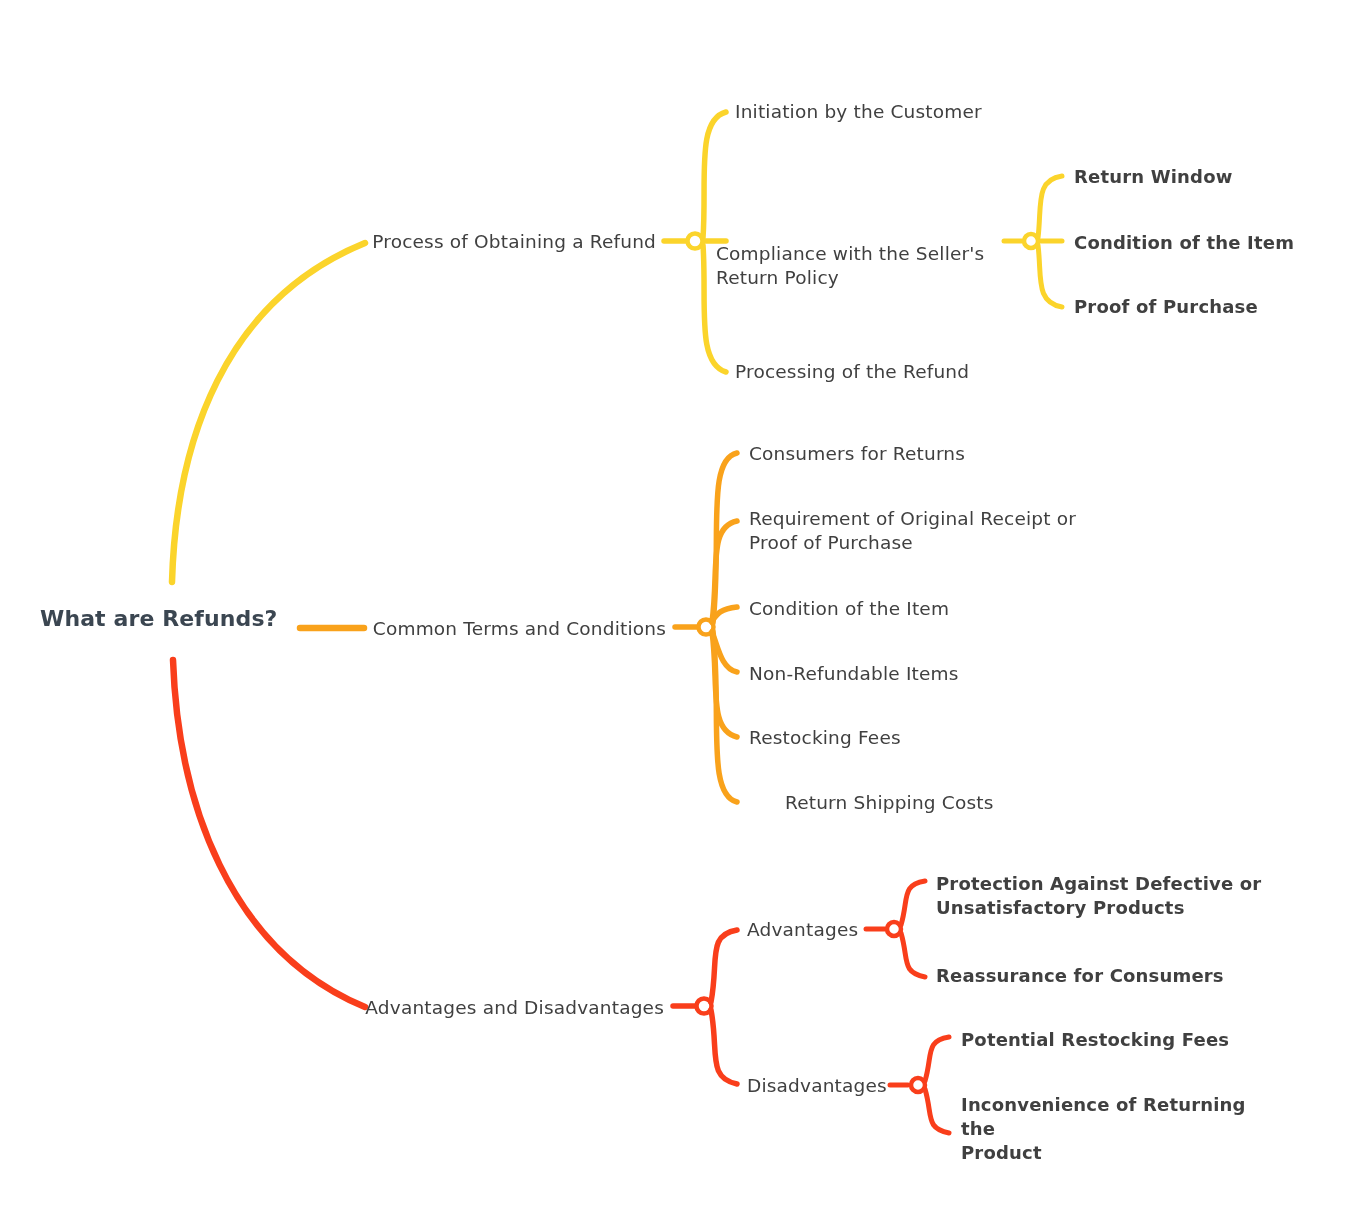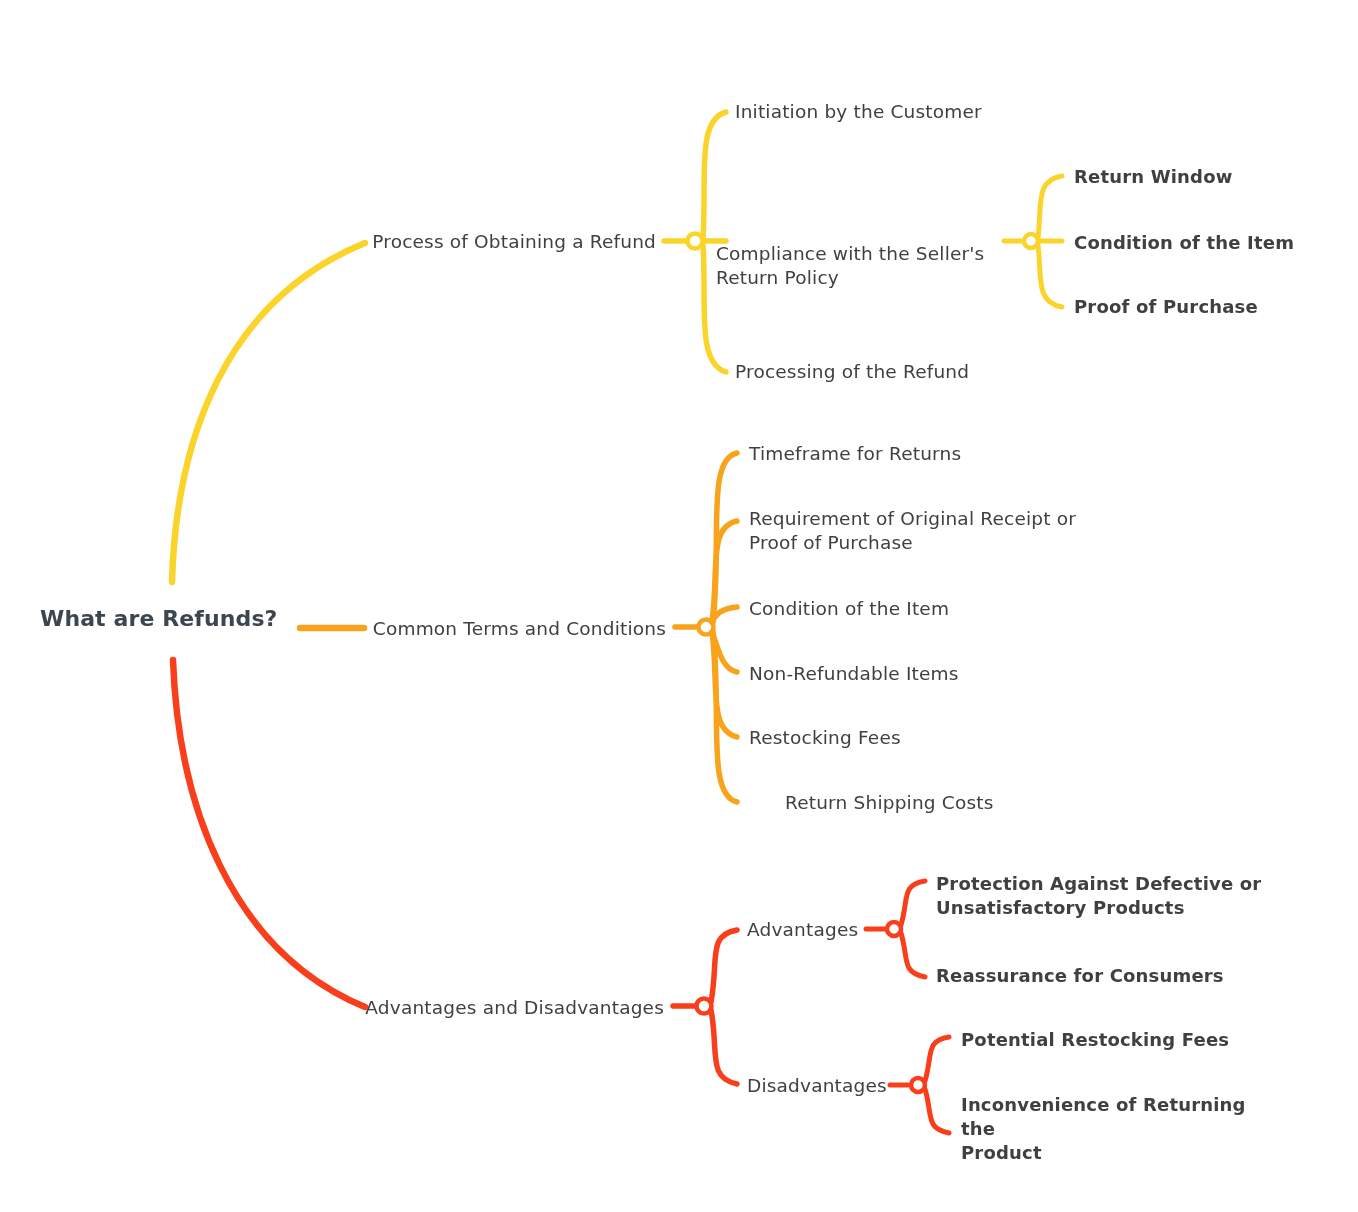--- a/index.html
+++ b/index.html
@@ -135,21 +135,21 @@
 Return Policy</div>
 
   <div class="label label-l2" style="left:735px; top:360px; width:330px;">Processing of the Refund</div>
 
   <div class="label label-l3" style="left:1074px; top:165px; width:270px;">Return Window</div>
 
   <div class="label label-l3" style="left:1074px; top:231px; width:270px;">Condition of the Item</div>
 
   <div class="label label-l3" style="left:1074px; top:295px; width:270px;">Proof of Purchase</div>
 
-  <div class="label label-l2" style="left:749px; top:442px; width:340px;">Timeframe for Returns</div>
+  <div class="label label-l2" style="left:749px; top:442px; width:340px;">Consumers for Returns</div>
 
   <div class="label label-l2" style="left:749px; top:507px; width:340px;">Requirement of Original Receipt or
 Proof of Purchase</div>
 
   <div class="label label-l2" style="left:749px; top:597px; width:340px;">Condition of the Item</div>
 
   <div class="label label-l2" style="left:749px; top:662px; width:340px;">Non-Refundable Items</div>
 
   <div class="label label-l2" style="left:749px; top:726px; width:340px;">Restocking Fees</div>
 

